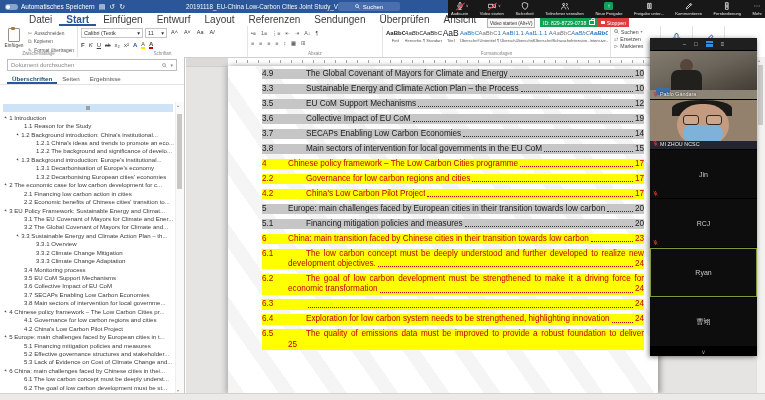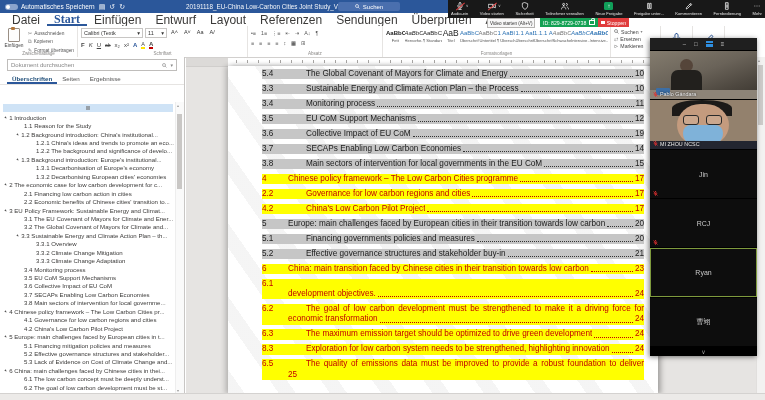--- a/index.html
+++ b/index.html
@@ -10,23 +10,23 @@
             display:flex;align-items:center;gap:4px;padding:0 5px;font-size:6.5px;z-index:5;box-sizing:border-box;}
   .pill{width:13px;height:6px;border-radius:3px;background:#8aa3cc;display:inline-block;position:relative;}
   .pill .dot{position:absolute;left:1px;top:1px;width:4px;height:4px;border-radius:50%;background:#fff;}
   .autosave{display:flex;align-items:center;gap:3px;}
   .tb-ic{font-size:7px;opacity:.95;line-height:1;}
   .doc-title{position:absolute;left:186px;white-space:nowrap;font-size:6.3px;opacity:.95;}
   .tb-search{position:absolute;left:338px;top:2px;width:62px;height:9px;background:#4a6fae;border-radius:2px;
              display:flex;align-items:center;justify-content:center;gap:3px;font-size:6px;color:#fff;}
   
   #tabrow{position:absolute;top:13px;left:0;right:0;height:13px;background:#fff;display:flex;align-items:stretch;
-          padding-left:5px;font-size:12px;color:#3b3a39;z-index:1;}
+          padding-left:22px;font-size:10px;color:#3b3a39;z-index:1;}
   .rtab{padding:0 7px;display:flex;align-items:center;}
-  .rtab.active{color:#2b579a;box-shadow:inset 0 -2px 0 #2b579a;font-weight:bold;font-family:Liberation Serif, serif;}
+  .rtab.active{color:#2b579a;box-shadow:inset 0 -2px 0 #2b579a;font-weight:bold;}
   
   #ribbon{position:absolute;top:26px;left:0;right:0;height:31px;background:#fff;border-bottom:1px solid #d2d0ce;
           display:flex;z-index:1;}
   .rgroup{position:relative;border-right:1px solid #e6e4e2;padding:2px 3px 8px 3px;box-sizing:border-box;flex:none;}
   .glabel{position:absolute;bottom:1px;left:0;right:0;text-align:center;font-size:4.5px;color:#8a8886;white-space:nowrap;}
   .g-clip{width:78px;display:flex;}
   .paste{display:flex;flex-direction:column;align-items:center;width:26px;font-size:4.8px;color:#444;}
   .clip-ic{width:10px;height:12px;background:#fdfdfd;border:1px solid #9a8f85;border-radius:1px;position:relative;margin-bottom:1px;}
   .clip-ic::before{content:"";position:absolute;top:-2px;left:2px;width:4px;height:3px;background:#b0763c;border-radius:1px;}
   .clip-col{display:flex;flex-direction:column;gap:2px;margin-left:3px;padding-top:2px;font-size:4.8px;color:#555;}
@@ -508,44 +508,36 @@
 </div>
 
 <div id="docarea">
   <div id="ruler">
       <div class="ticks"></div>
     </div>
   <div id="page">
     <div id="toc">
         <div class="tocrow hl-g">
           <div class="tl">
-            <span class="num">5.4</span>
+            <span class="num">4.9</span>
             <span class="t">The Global Covenant of Mayors for Climate and Energy</span>
             <span class="leader"></span>
             <span class="pg">10</span>
           </div>
         </div>
         <div class="tocrow hl-g">
           <div class="tl">
             <span class="num">3.3</span>
             <span class="t">Sustainable Energy and Climate Action Plan – the Process</span>
             <span class="leader"></span>
             <span class="pg">10</span>
           </div>
         </div>
         <div class="tocrow hl-g">
           <div class="tl">
-            <span class="num">3.4</span>
-            <span class="t">Monitoring process</span>
-            <span class="leader"></span>
-            <span class="pg">11</span>
-          </div>
-        </div>
-        <div class="tocrow hl-g">
-          <div class="tl">
             <span class="num">3.5</span>
             <span class="t">EU CoM Support Mechanisms</span>
             <span class="leader"></span>
             <span class="pg">12</span>
           </div>
         </div>
         <div class="tocrow hl-g">
           <div class="tl">
             <span class="num">3.6</span>
             <span class="t">Collective Impact of EU CoM</span>
@@ -597,44 +589,37 @@
           <div class="tl">
             <span class="num">5</span>
             <span class="t">Europe: main challenges faced by European cities in their transition towards low carbon</span>
             <span class="leader"></span>
             <span class="pg">20</span>
           </div>
         </div>
         <div class="tocrow hl-g">
           <div class="tl">
             <span class="num">5.1</span>
-            <span class="t">Financing governments policies and measures</span>
+            <span class="t">Financing mitigation policies and measures</span>
             <span class="leader"></span>
             <span class="pg">20</span>
-          </div>
-        </div>
-        <div class="tocrow hl-g">
-          <div class="tl">
-            <span class="num">5.2</span>
-            <span class="t">Effective governance structures and stakeholder buy-in</span>
-            <span class="leader"></span>
-            <span class="pg">21</span>
           </div>
         </div>
         <div class="tocrow hl-y red ch">
           <div class="tl">
             <span class="num">6</span>
             <span class="t">China: main transition faced by Chinese cities in their transition towards low carbon</span>
             <span class="leader"></span>
             <span class="pg">23</span>
           </div>
         </div>
         <div class="tocrow hl-y red">
           <div class="tl">
             <span class="num">6.1</span>
+            <span class="t j">The low carbon concept must be deeply understood and further developed to realize new</span>
           </div>
           <div class="tl l2">
             <span class="t">development objectives. </span>
             <span class="leader"></span>
             <span class="pg">24</span>
           </div>
         </div>
         <div class="tocrow hl-y red">
           <div class="tl">
             <span class="num">6.2</span>
@@ -642,28 +627,27 @@
           </div>
           <div class="tl l2">
             <span class="t">economic transformation </span>
             <span class="leader"></span>
             <span class="pg">24</span>
           </div>
         </div>
         <div class="tocrow hl-y red">
           <div class="tl">
             <span class="num">6.3</span>
-            <span class="t">The maximum emission target should be optimized to drive green development</span>
             <span class="leader"></span>
             <span class="pg">24</span>
           </div>
         </div>
         <div class="tocrow hl-y red">
           <div class="tl">
-            <span class="num">8.3</span>
+            <span class="num">6.4</span>
             <span class="t">Exploration for low carbon system needs to be strengthened, highlighting innovation</span>
             <span class="leader"></span>
             <span class="pg">24</span>
           </div>
         </div>
         <div class="tocrow hl-y red">
           <div class="tl">
             <span class="num">6.5</span>
             <span class="t j">The quality of emissions data must be improved to provide a robust foundation to deliver results</span>
           </div>

